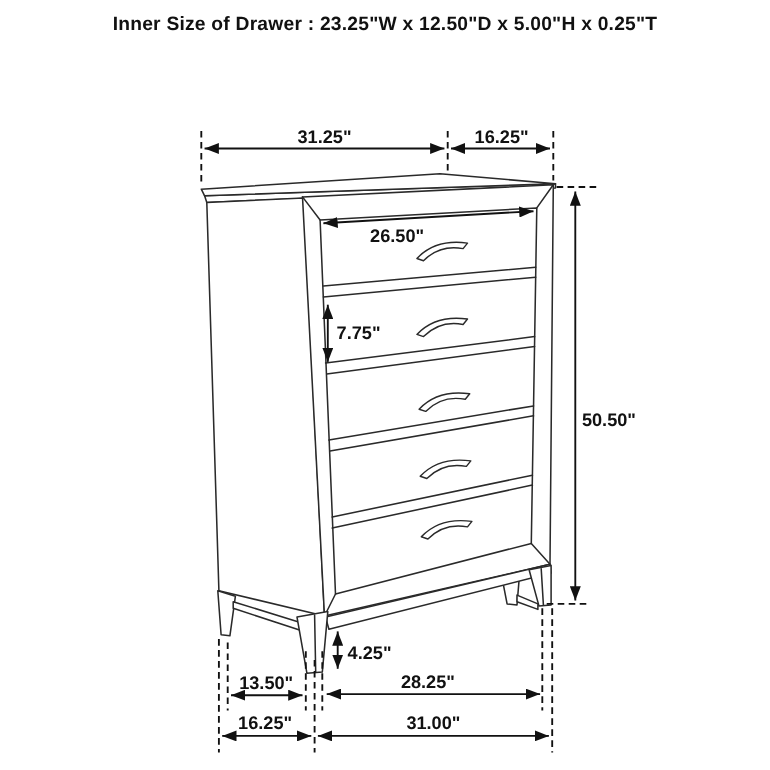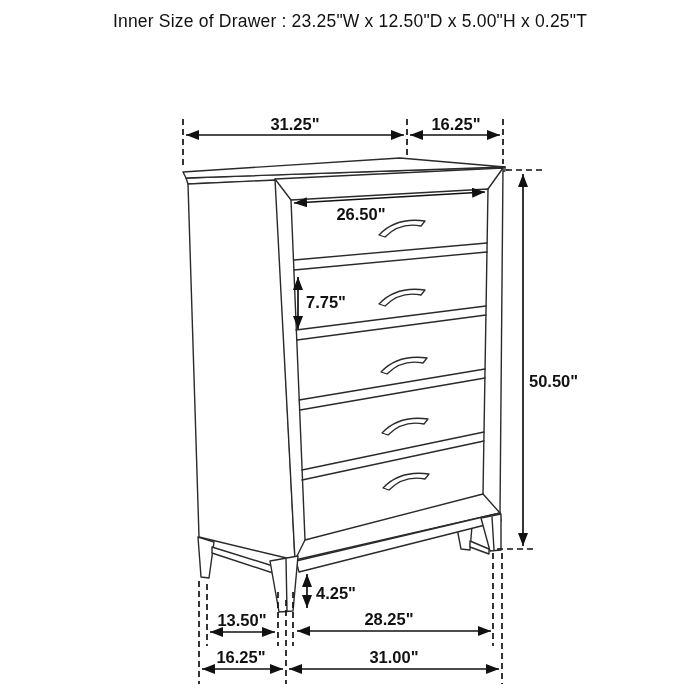--- a/index.html
+++ b/index.html
@@ -1,19 +1,19 @@
 <!DOCTYPE html>
 <html><head>
 <meta charset="utf-8">
 <style>
   html,body{margin:0;padding:0;background:#fff;}
   .stage{position:relative;width:700px;height:700px;background:#fff;overflow:hidden;
          font-family:"Liberation Sans",sans-serif;}
   .title{position:absolute;top:11px;left:0;width:100%;text-align:center;
-         font-size:17.5px;font-weight:normal;color:#111;letter-spacing:.2px;}
+         font-size:17.5px;font-weight:bold;color:#111;letter-spacing:.2px;}
   svg{position:absolute;top:0;left:0;}
   .dimtxt{font-family:"Liberation Sans",sans-serif;font-size:16.5px;font-weight:bold;fill:#111;}
 </style>
 </head>
 <body>
 
 <div class="stage">
   <div class="title">Inner Size of Drawer : 23.25"W x 12.50"D x 5.00"H x 0.25"T</div>
 
   <svg width="700" height="700" viewBox="0 0 700 700">

